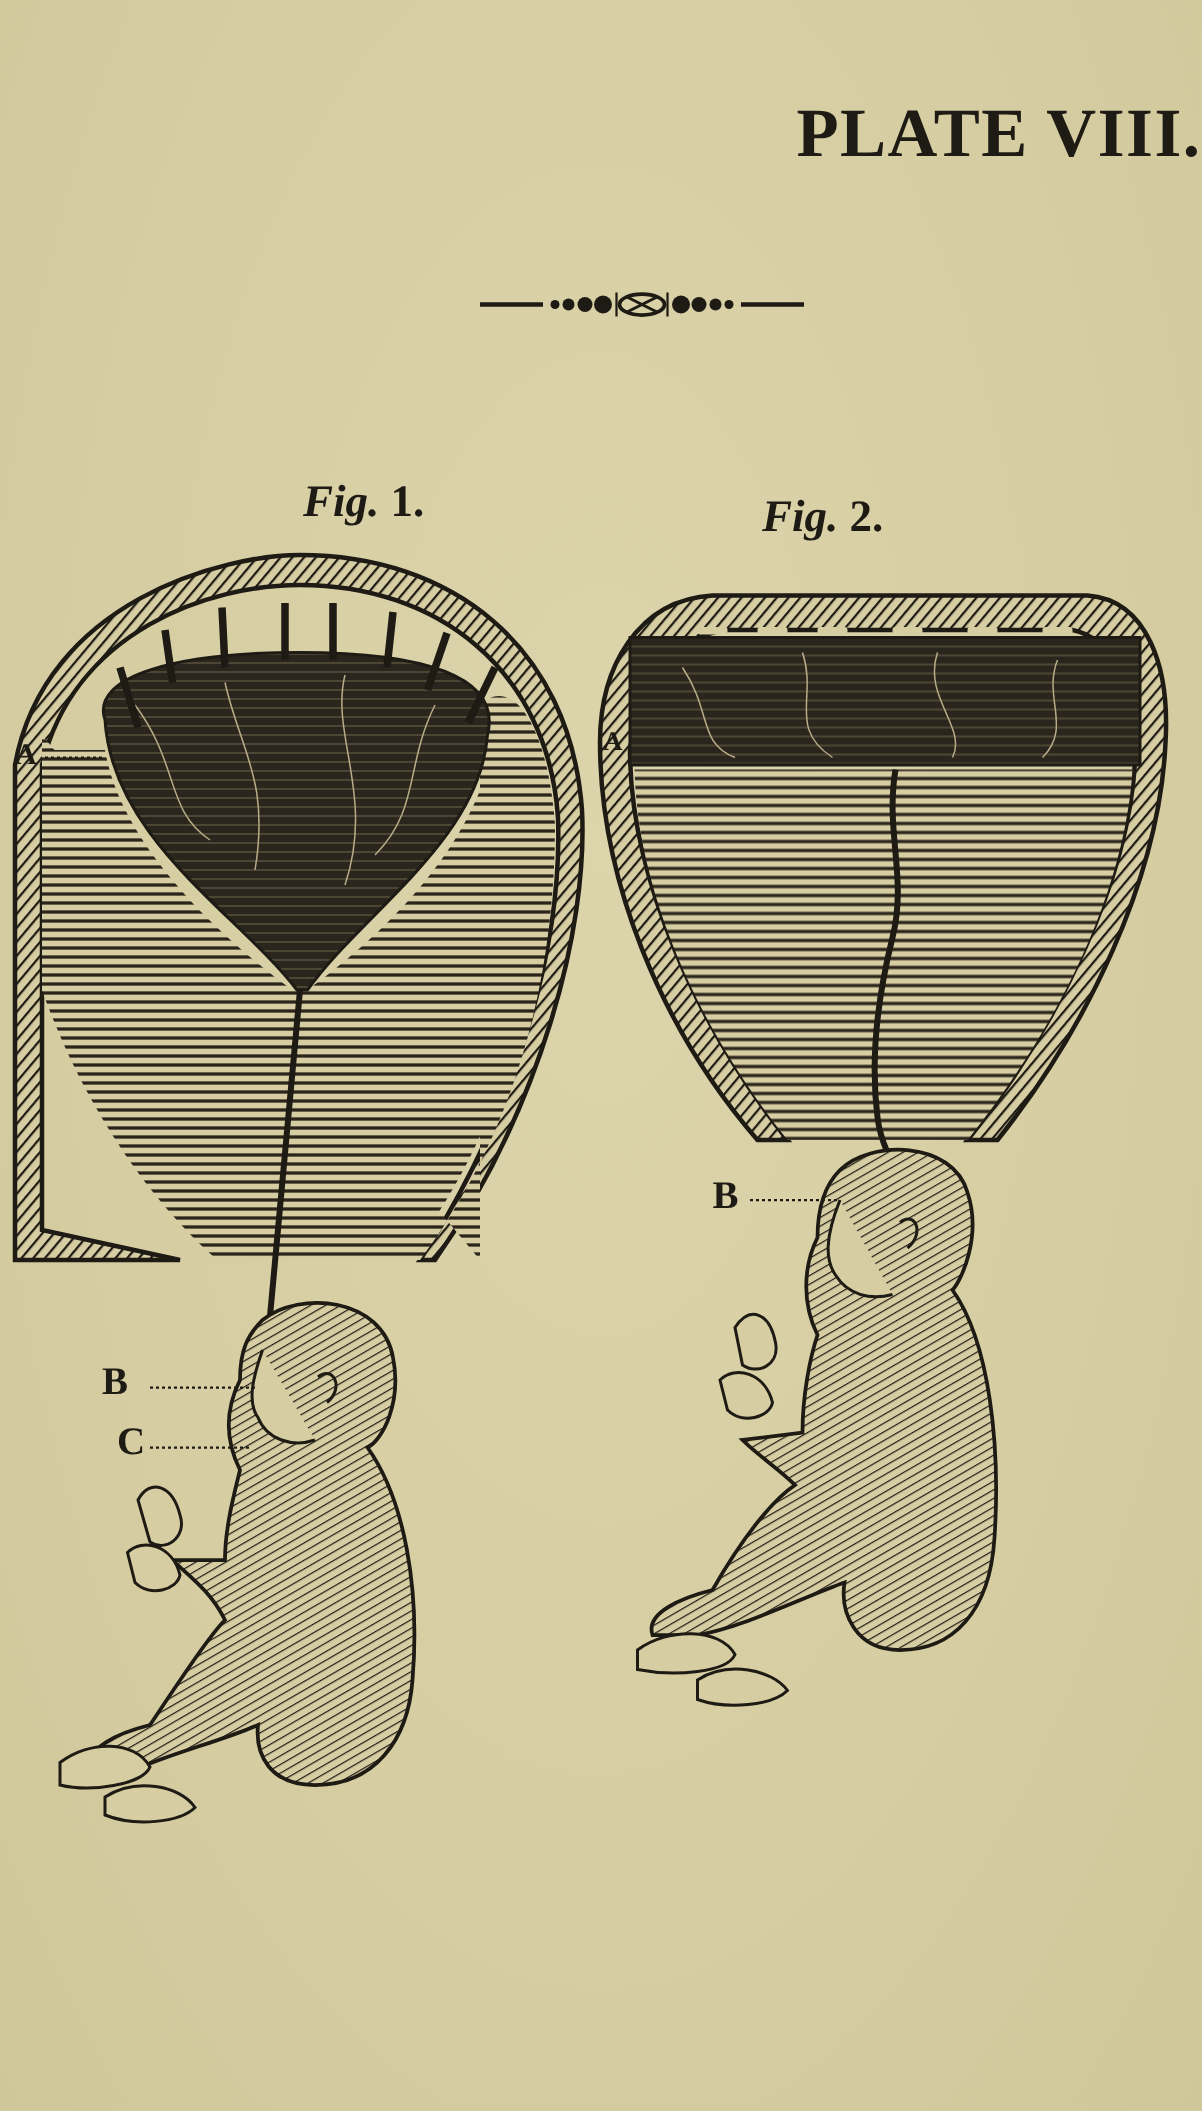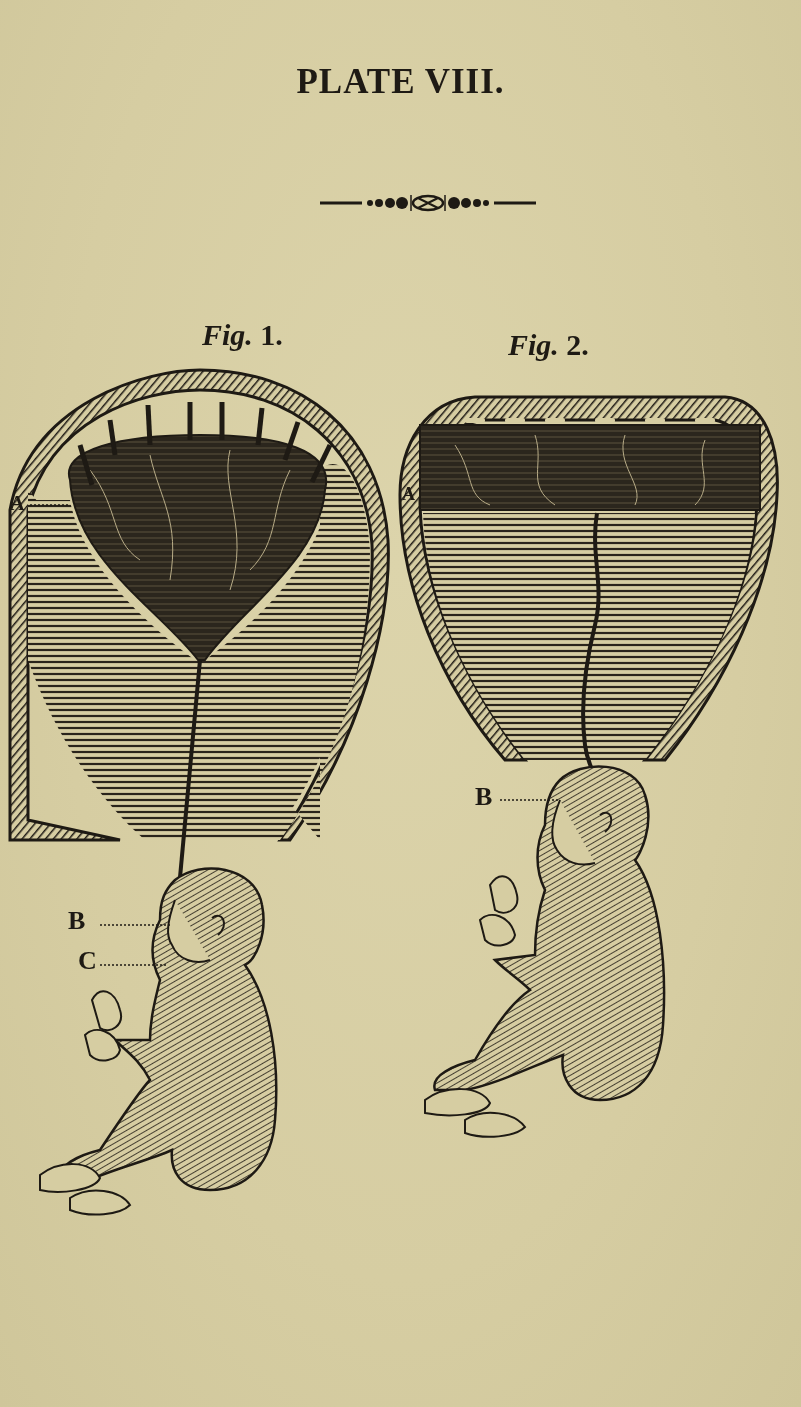--- a/index.html
+++ b/index.html
@@ -6,21 +6,21 @@
   body {
     width: 801px; height: 1407px; overflow: hidden;
     background: #d9d0a6;
     background-image: radial-gradient(ellipse at 50% 40%, #dcd4ab 0%, #d6cda2 60%, #cfc69a 100%);
     position: relative;
     font-family: "Liberation Serif", serif;
     color: #1e1a14;
   }
   .plate-title {
     position: absolute; left: 0; width: 801px; top: 62px;
-    text-align: center; font-size: 35px; font-weight: bold; letter-spacing: 1px;
+    text-align: right; font-size: 46px; font-weight: bold; letter-spacing: 1px;
     color: #1e1a14;
   }
   .ornament { position: absolute; left: 318px; top: 192px; width: 220px; height: 22px; }
   .fig-label {
     position: absolute; font-size: 30px; font-weight: bold; color: #1e1a14;
   }
   .fig-label .it { font-style: italic; text-align: center; }
   #fig1-label { left: 202px; top: 318px; }
   #fig2-label { left: 508px; top: 328px; }
   svg.figure { position: absolute; }

